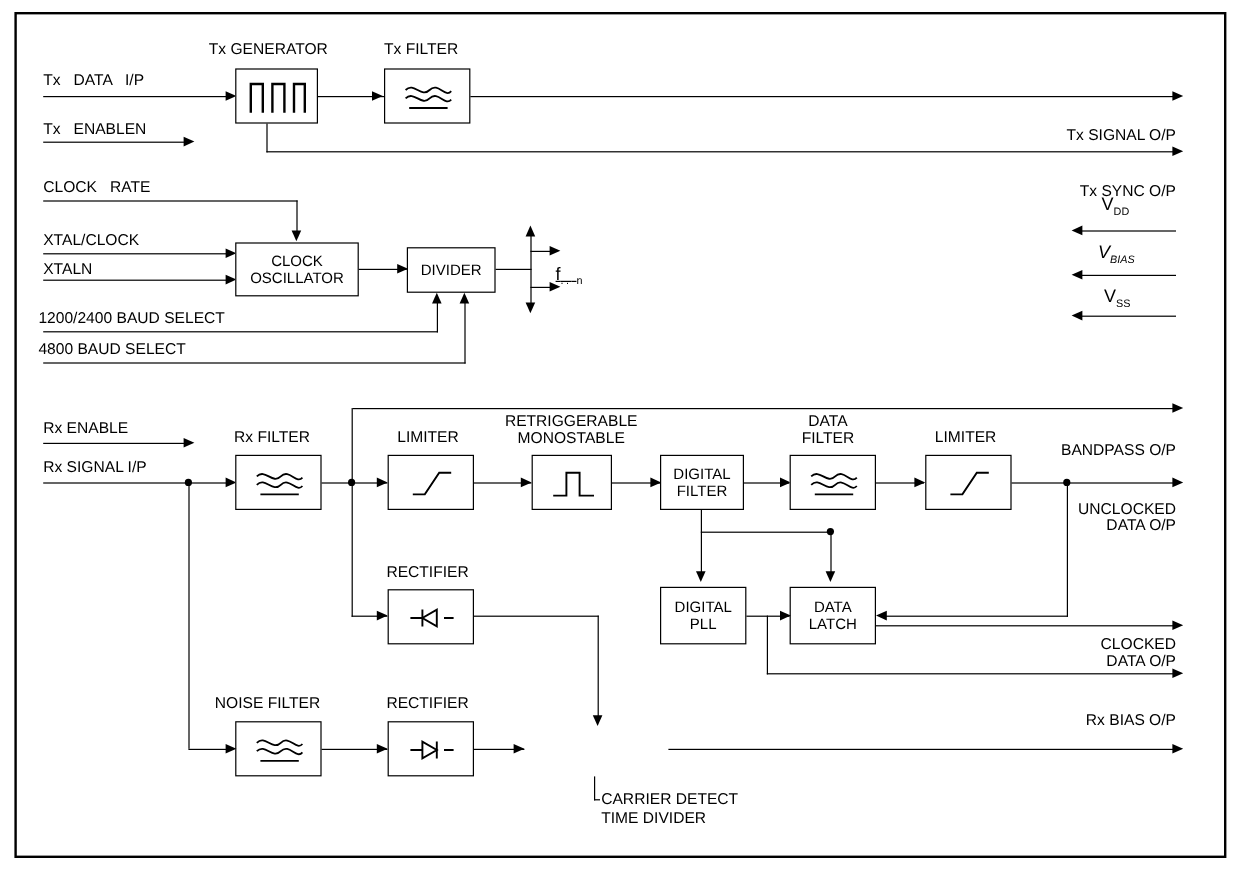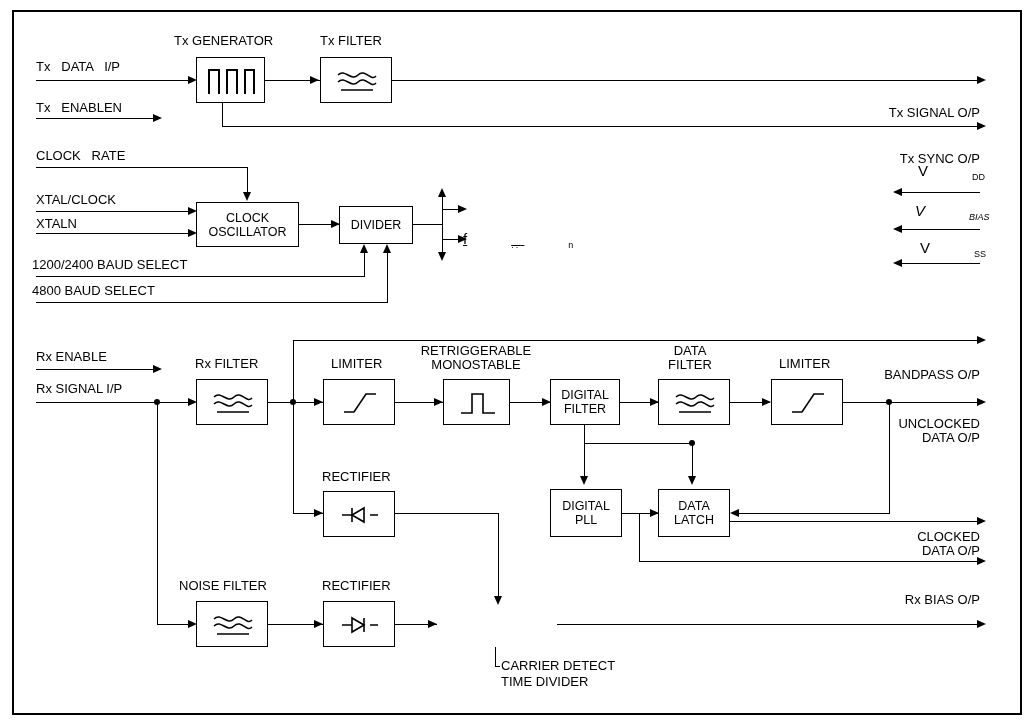--- a/index.html
+++ b/index.html
@@ -14,21 +14,21 @@
   .ln{position:absolute;background:#000;}
   .lnh{height:1.4px;}
   .lnv{width:1.4px;}
   .dot{position:absolute;width:6px;height:6px;border-radius:50%;background:#000;}
   .arw{position:absolute;width:0;height:0;}
   .arw.r{border-top:4.5px solid transparent;border-bottom:4.5px solid transparent;border-left:9px solid #000;}
   .arw.l{border-top:4.5px solid transparent;border-bottom:4.5px solid transparent;border-right:9px solid #000;}
   .arw.u{border-left:4.5px solid transparent;border-right:4.5px solid transparent;border-bottom:9px solid #000;}
   .arw.d{border-left:4.5px solid transparent;border-right:4.5px solid transparent;border-top:9px solid #000;}
   svg.icon{position:absolute;display:block;}
-  .sub{font-size:9px;vertical-align:sub;margin-left:44px;}
+  .sub{font-size:9px;vertical-align:sub;}
   .vlabel{position:absolute;font-size:15px;color:#000;white-space:pre;}
 </style>
 </head>
 <body>
 
 <div id="root">
   <div class="frame"></div>
 
   <div class="lbl" style="left:36px;top:60px;">Tx   DATA   I/P</div>
   <div class="ln lnh" style="left:36px;top:80px;width:153px;"></div>
@@ -91,21 +91,21 @@
   <div class="arw r" style="left:331px;top:220px;"></div>
 
   <div class="ln lnh" style="left:413px;top:224px;width:30px;"></div>
   <div class="ln lnv" style="left:442px;top:196px;height:58px;"></div>
   <div class="arw u" style="left:438px;top:188px;"></div>
   <div class="arw d" style="left:438px;top:252px;"></div>
   <div class="ln lnh" style="left:442px;top:209px;width:20px;"></div>
   <div class="arw r" style="left:458px;top:205px;"></div>
   <div class="ln lnh" style="left:442px;top:239px;width:20px;"></div>
   <div class="arw r" style="left:458px;top:235px;"></div>
-  <div class="lbl" style="left:463px;top:232px;font-size:15px;text-decoration:underline;"><span>f</span><span class="sub" style="letter-spacing:2px;">..</span>&nbsp;<span class="sub">n</span></div>
+  <div class="lbl" style="left:463px;top:222px;font-size:15px;text-decoration:underline;"><span>f</span><span class="sub" style="letter-spacing:2px;">..</span>&nbsp;<span class="sub">n</span></div>
 
   <div class="lbl" style="left:32px;top:258px;">1200/2400 BAUD SELECT</div>
   <div class="ln lnh" style="left:36px;top:276px;width:329px;"></div>
   <div class="ln lnv" style="left:364px;top:252px;height:25px;"></div>
   <div class="arw u" style="left:360px;top:244px;"></div>
 
   <div class="lbl" style="left:32px;top:284px;">4800 BAUD SELECT</div>
   <div class="ln lnh" style="left:36px;top:302px;width:352px;"></div>
   <div class="ln lnv" style="left:387px;top:252px;height:51px;"></div>
   <div class="arw u" style="left:383px;top:244px;"></div>

